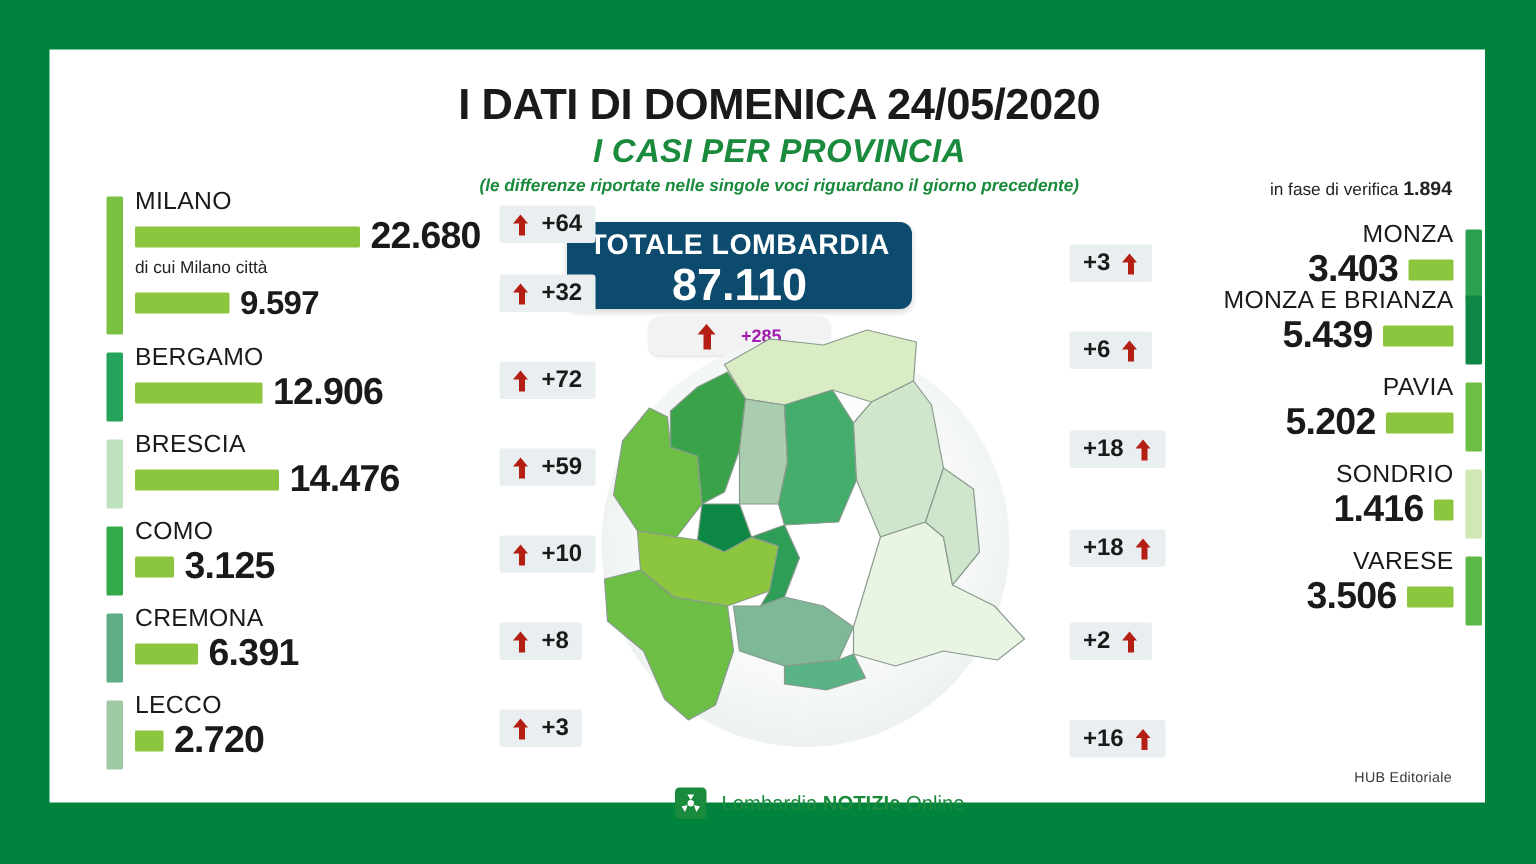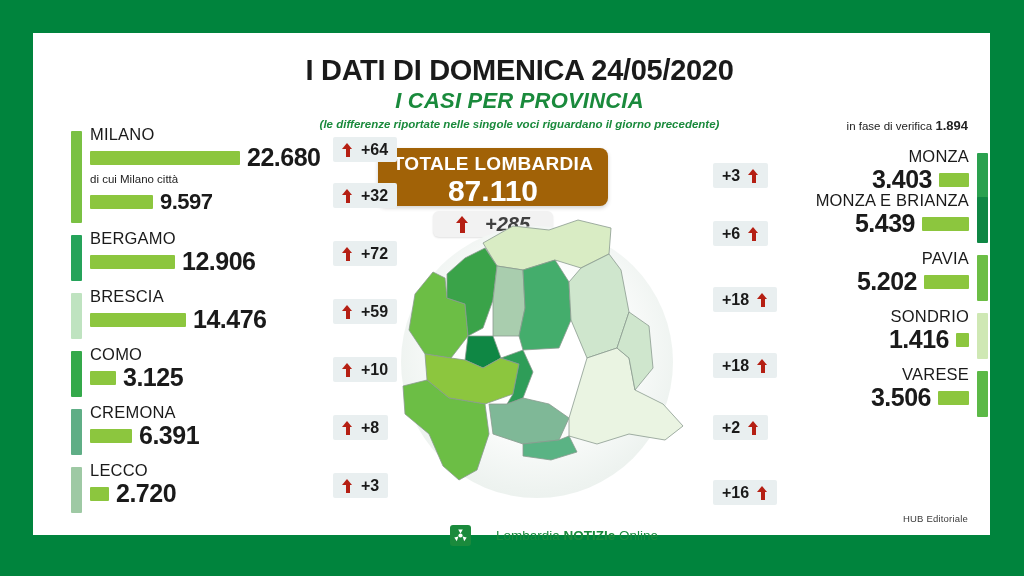--- a/index.html
+++ b/index.html
@@ -33,31 +33,31 @@
 
   .verifica{
     position:absolute;right:22px;top:85px;font-size:11.5px;color:#232323;
     white-space:nowrap;
   }
   .verifica b{font-size:13px;}
 
   
   .total-box{
     position:absolute;left:345px;top:115px;width:230px;height:58px;
-    background:#a16207;border-radius:8px;color:#fff;text-align:center;
+    background:#0c4a6e;border-radius:8px;color:#fff;text-align:center;
     box-shadow:0 2px 4px rgba(0,0,0,.18);
   }
   .total-label{font-size:19px;font-weight:bold;letter-spacing:.3px;padding-top:5px;}
   .total-value{font-size:30px;font-weight:bold;line-height:1;margin-top:1px;}
   .total-delta{
     position:absolute;left:400px;top:178px;width:120px;height:26px;
     background:#f2f2f2;border-radius:6px;display:flex;align-items:center;
     justify-content:center;gap:16px;box-shadow:0 1px 2px rgba(0,0,0,.12);
   }
-  .total-delta .dnum{font-size:20px;font-weight:bold;color:#404040;font-style:italic;}
+  .total-delta .dnum{font-size:12px;font-weight:bold;color:#a21caf;}
 
   
   .arrow-up{display:inline-block;width:11px;height:14px;position:relative;}
   .arrow-up::before{
     content:"";position:absolute;left:3.5px;top:5px;width:4px;height:9px;
     background:#b51f13;
   }
   .arrow-up::after{
     content:"";position:absolute;left:0;top:0;width:0;height:0;
     border-left:5.5px solid transparent;border-right:5.5px solid transparent;
@@ -118,21 +118,21 @@
     display:flex;align-items:center;gap:8px;padding:0 9px;box-sizing:border-box;
   }
   .delta .dnum{font-size:16px;font-weight:bold;color:#1a1a1a;}
   .deltas-left{position:absolute;left:300px;top:92px;width:70px;}
   .deltas-right{position:absolute;left:680px;top:92px;width:70px;}
   .deltas-left .delta{left:0;}
   .deltas-right .delta{left:0;}
 
   
   .logo{
-    position:absolute;left:417px;top:492px;display:flex;align-items:center;gap:25px;
+    position:absolute;left:417px;top:492px;display:flex;align-items:center;gap:10px;
   }
   .logo-mark{
     width:21px;height:21px;background:#1a8a3c;border-radius:3px;position:relative;
   }
   .logo-mark svg{position:absolute;left:3px;top:3px;}
   .logo-text{font-size:13.5px;color:#1a8a3c;white-space:nowrap;}
   .logo-text .b1{font-weight:normal;}
   .logo-text .b2{font-weight:bold;}
 
   .credit{

